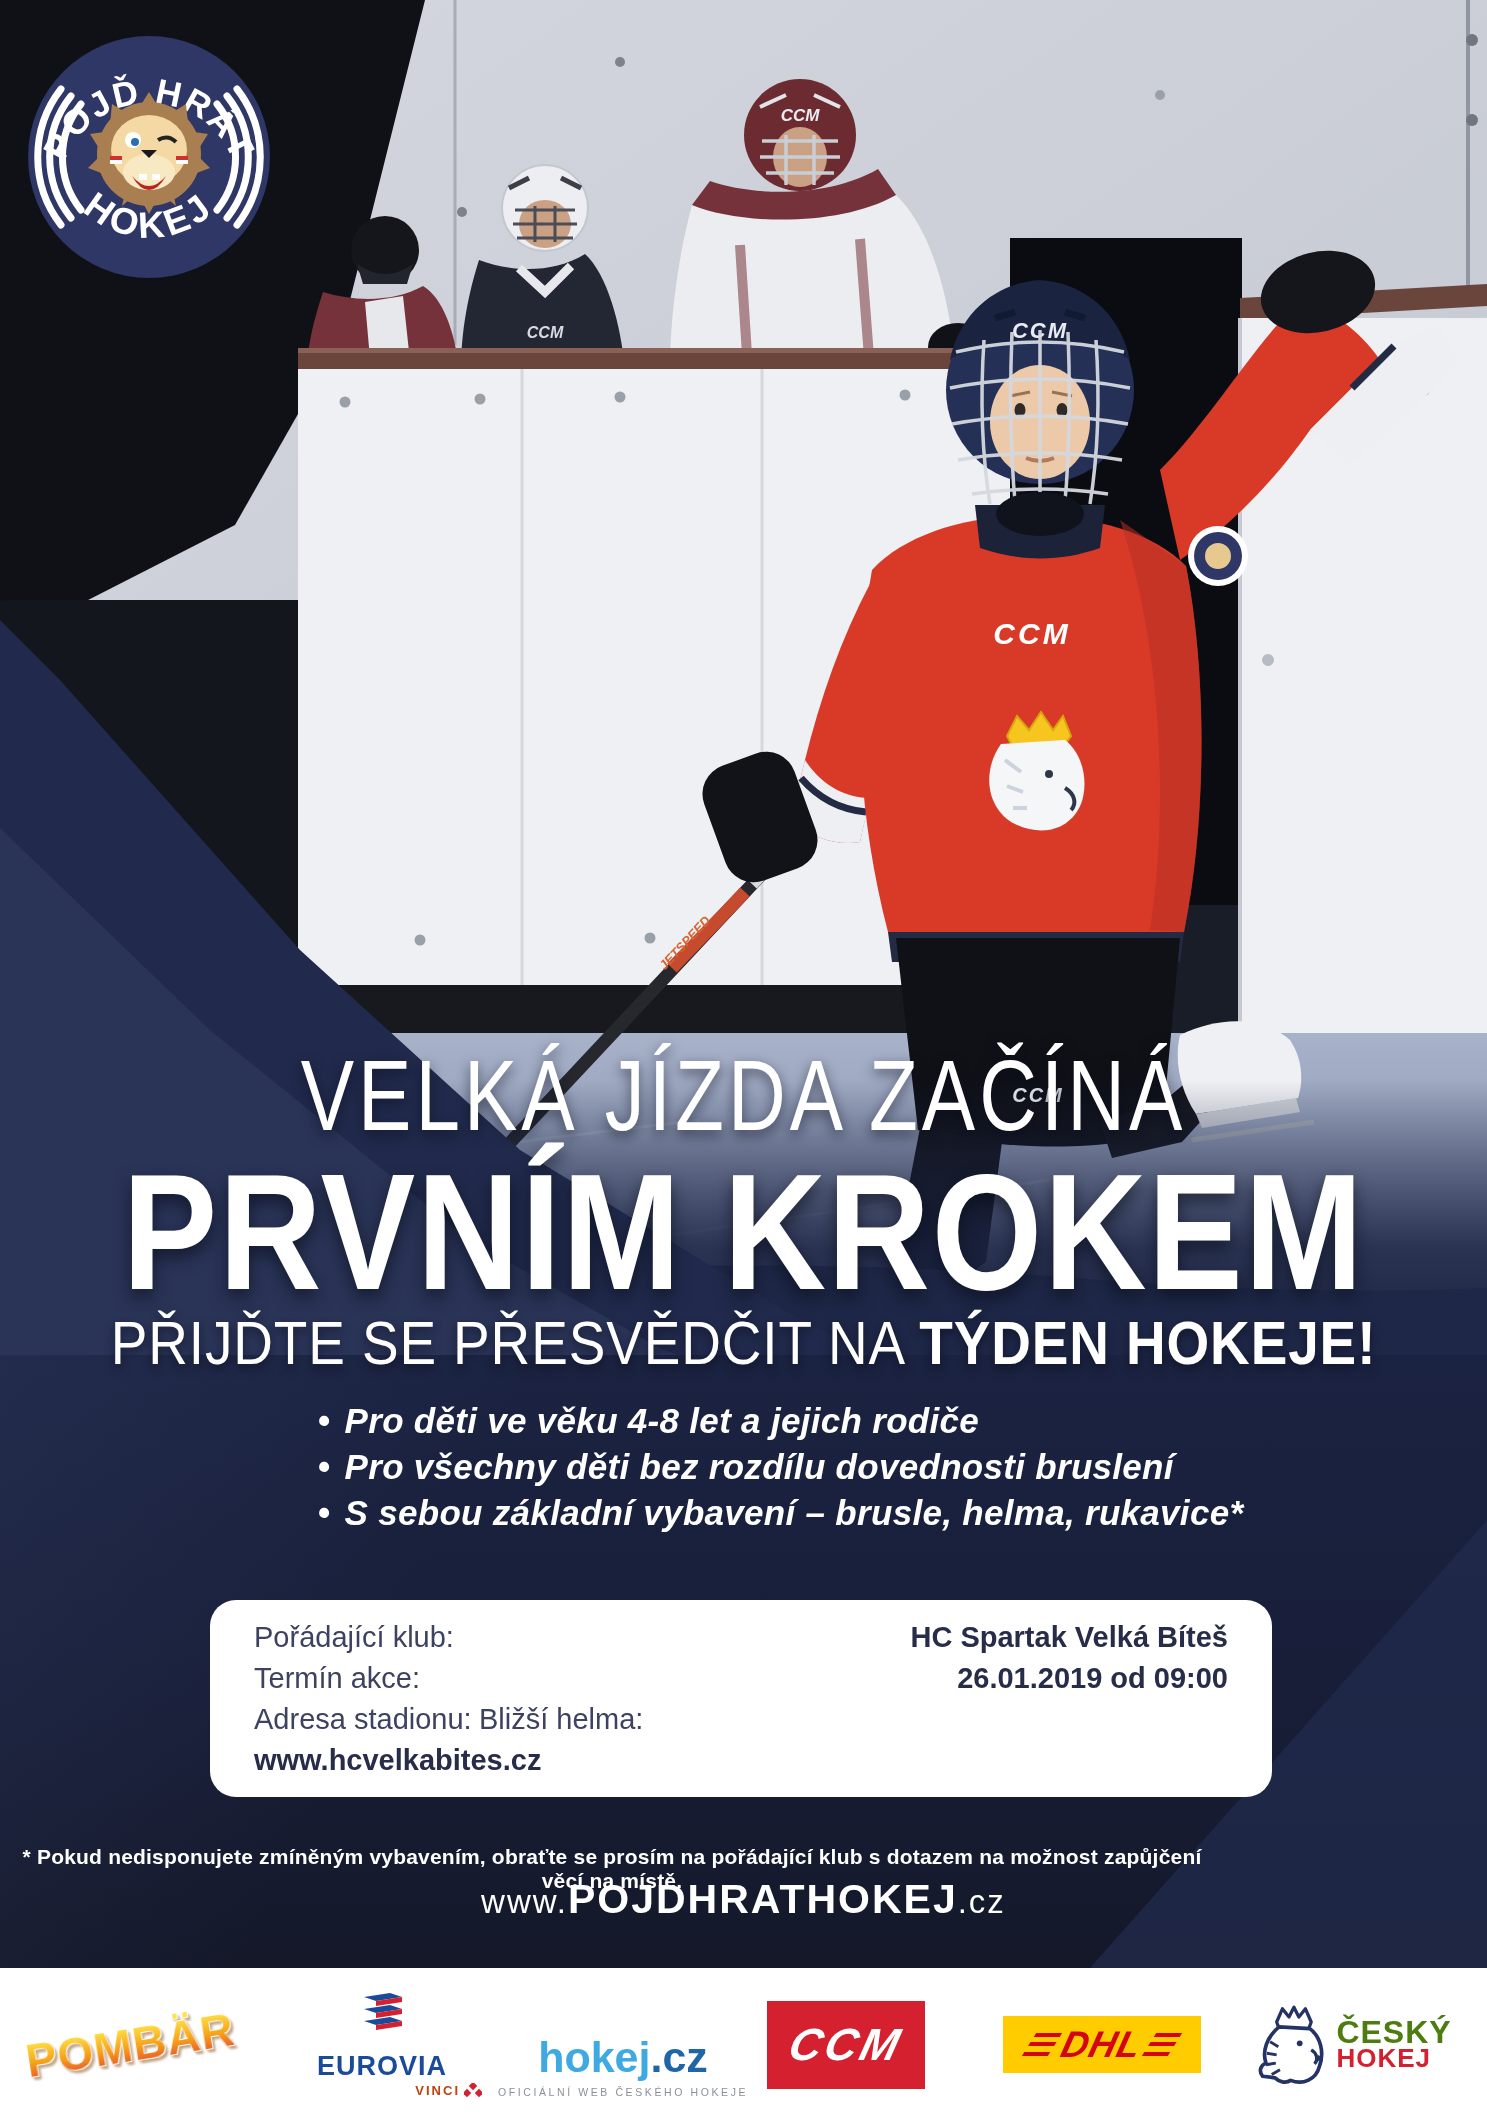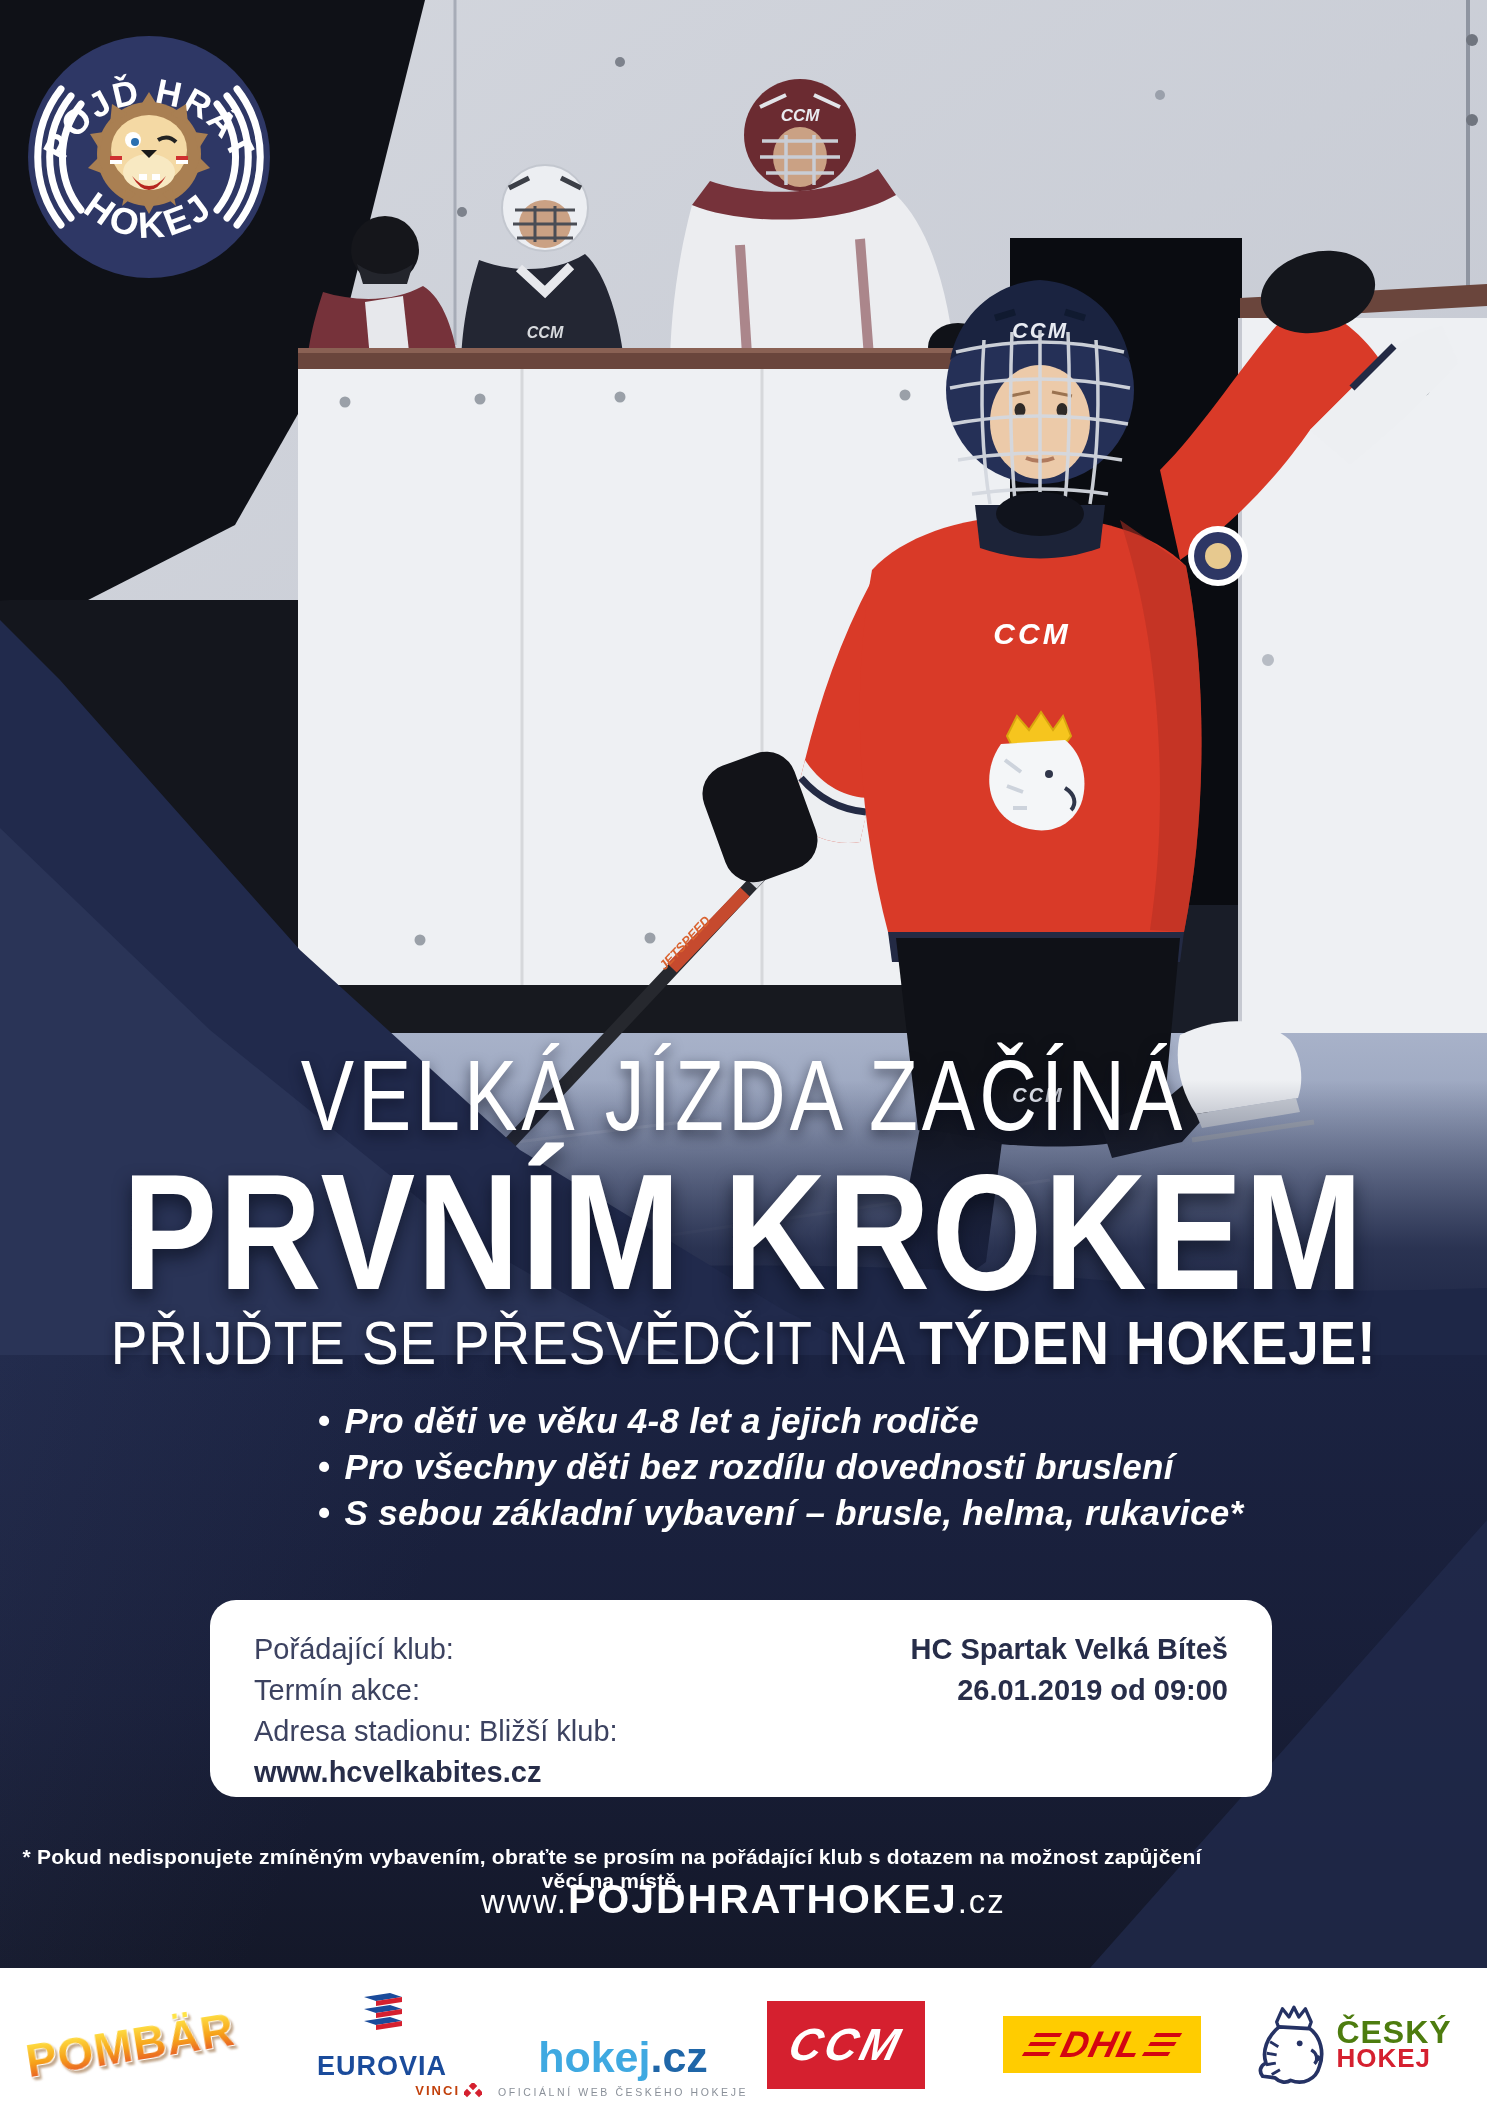--- a/index.html
+++ b/index.html
@@ -36,21 +36,21 @@
   .h-line3 b{font-weight:800;}
 
   
   .bullets{position:absolute;left:318px;top:1404px;z-index:8;color:#fff;
     font-size:35px;font-style:italic;font-weight:700;letter-spacing:.3px;}
   .bullets .row{display:flex;align-items:baseline;margin-bottom:13px;line-height:33px;}
   .bullets .dot{margin-right:14px;font-style:normal;}
 
   
   .card{position:absolute;left:210px;top:1600px;width:1062px;height:197px;z-index:8;
-    background:#ffffff;border-radius:26px;padding:33px 44px;color:#272d49;}
+    background:#ffffff;border-radius:26px;padding:21px 44px;color:#272d49;}
   .card .grid{display:grid;grid-template-columns:225px 1fr;row-gap:9px;
     font-size:29px;line-height:32px;}
   .card .lbl{color:#3c4260;font-weight:400;}
   .card .val{font-weight:700;text-align:right;}
 
   
   .footnote{position:absolute;left:0;top:1845px;width:1224px;text-align:center;z-index:8;
     color:#fff;font-size:21px;font-weight:700;letter-spacing:.2px;}
   .site{position:absolute;left:0;top:1876px;width:1487px;text-align:center;z-index:8;
     color:#fff;white-space:nowrap;letter-spacing:2px;}
@@ -346,21 +346,21 @@
     </div>
   </div>
 
   <div class="card">
     <div class="grid">
       <div class="lbl">Pořádající klub:</div>
       <div class="val">HC Spartak Velká Bíteš</div>
       <div class="lbl">Termín akce:</div>
       <div class="val">26.01.2019 od 09:00</div>
       <div class="lbl">Adresa stadionu:</div>
-      <div class="lbl">Bližší klub:</div>
+      <div class="lbl">Bližší helma:</div>
       <div class="val">www.hcvelkabites.cz</div>
     </div>
   </div>
 
   <div class="footnote">* Pokud nedisponujete zmíněným vybavením, obraťte se prosím na pořádající klub s dotazem na možnost zapůjčení věcí na místě.</div>
   <div class="site"><span class="thin">www.</span><span class="fat">POJDHRATHOKEJ</span><span class="thin">.cz</span></div>
 
   <div class="strip">
 
     <div class="logo pombar">

